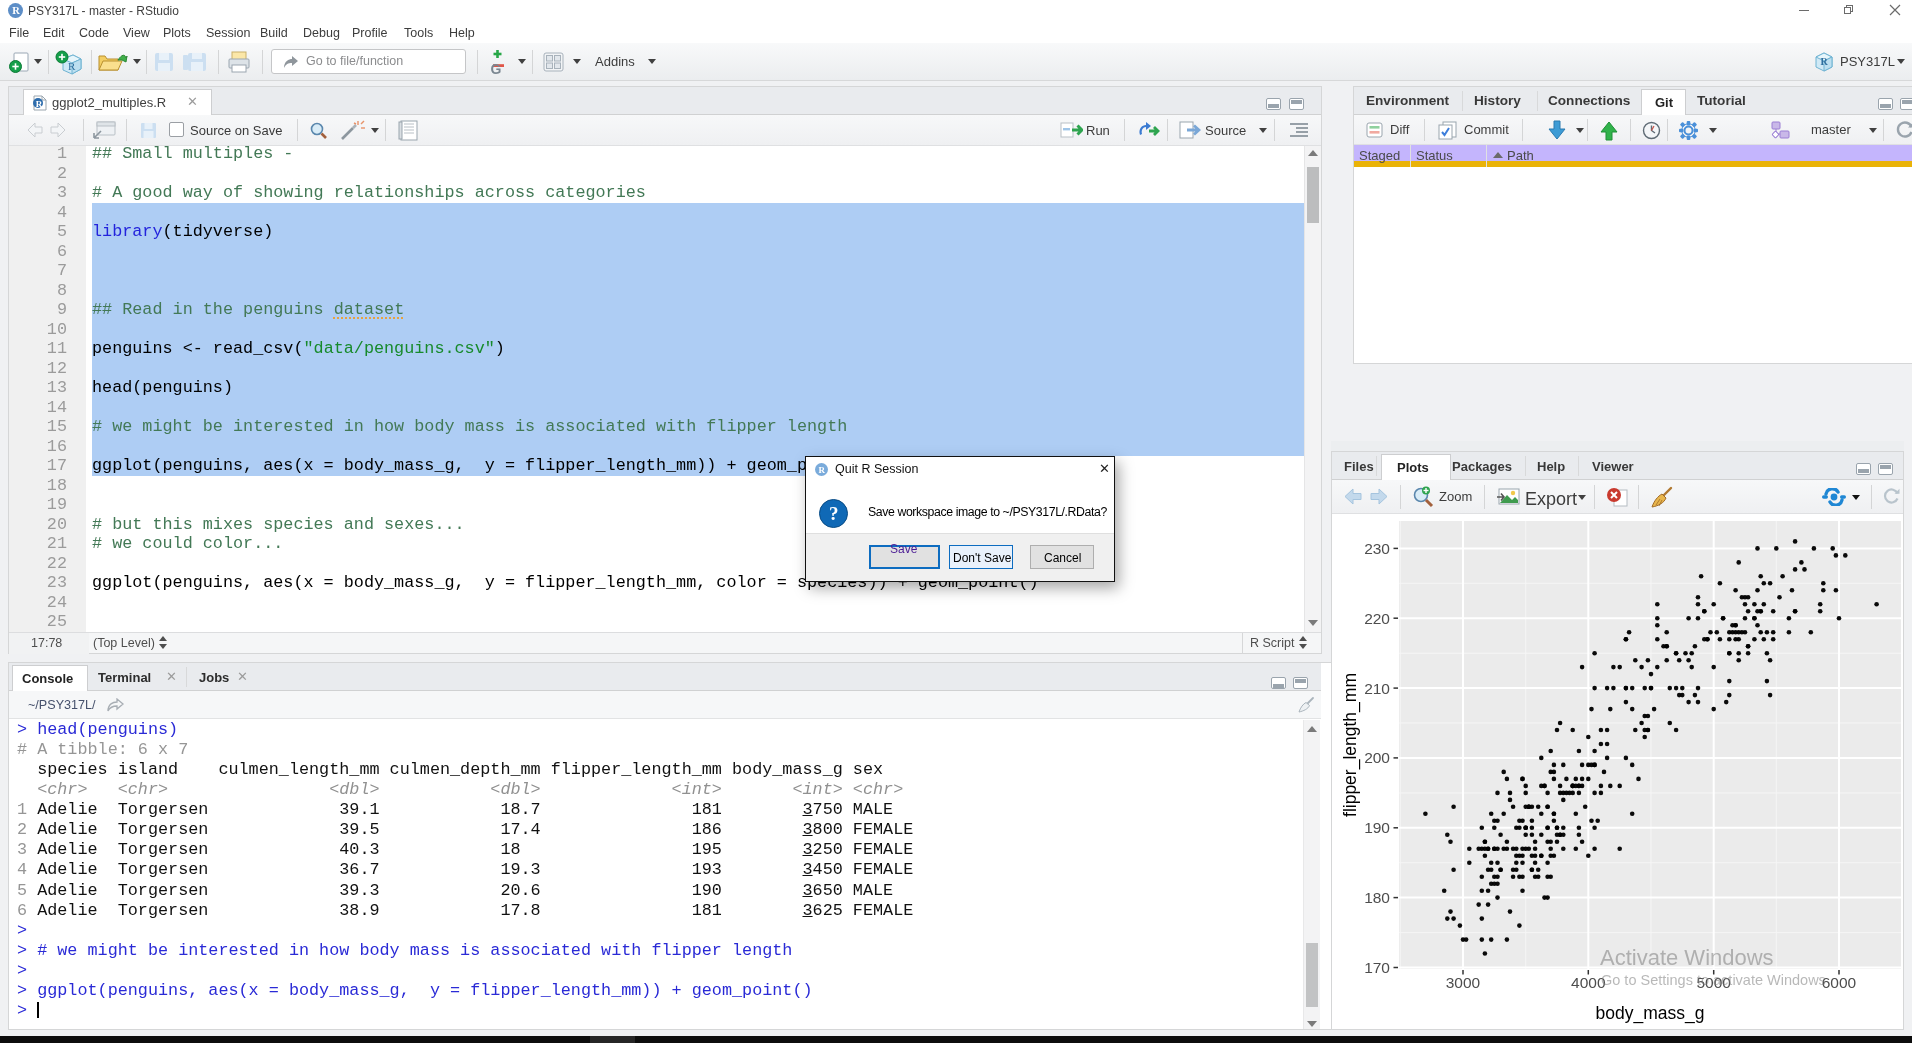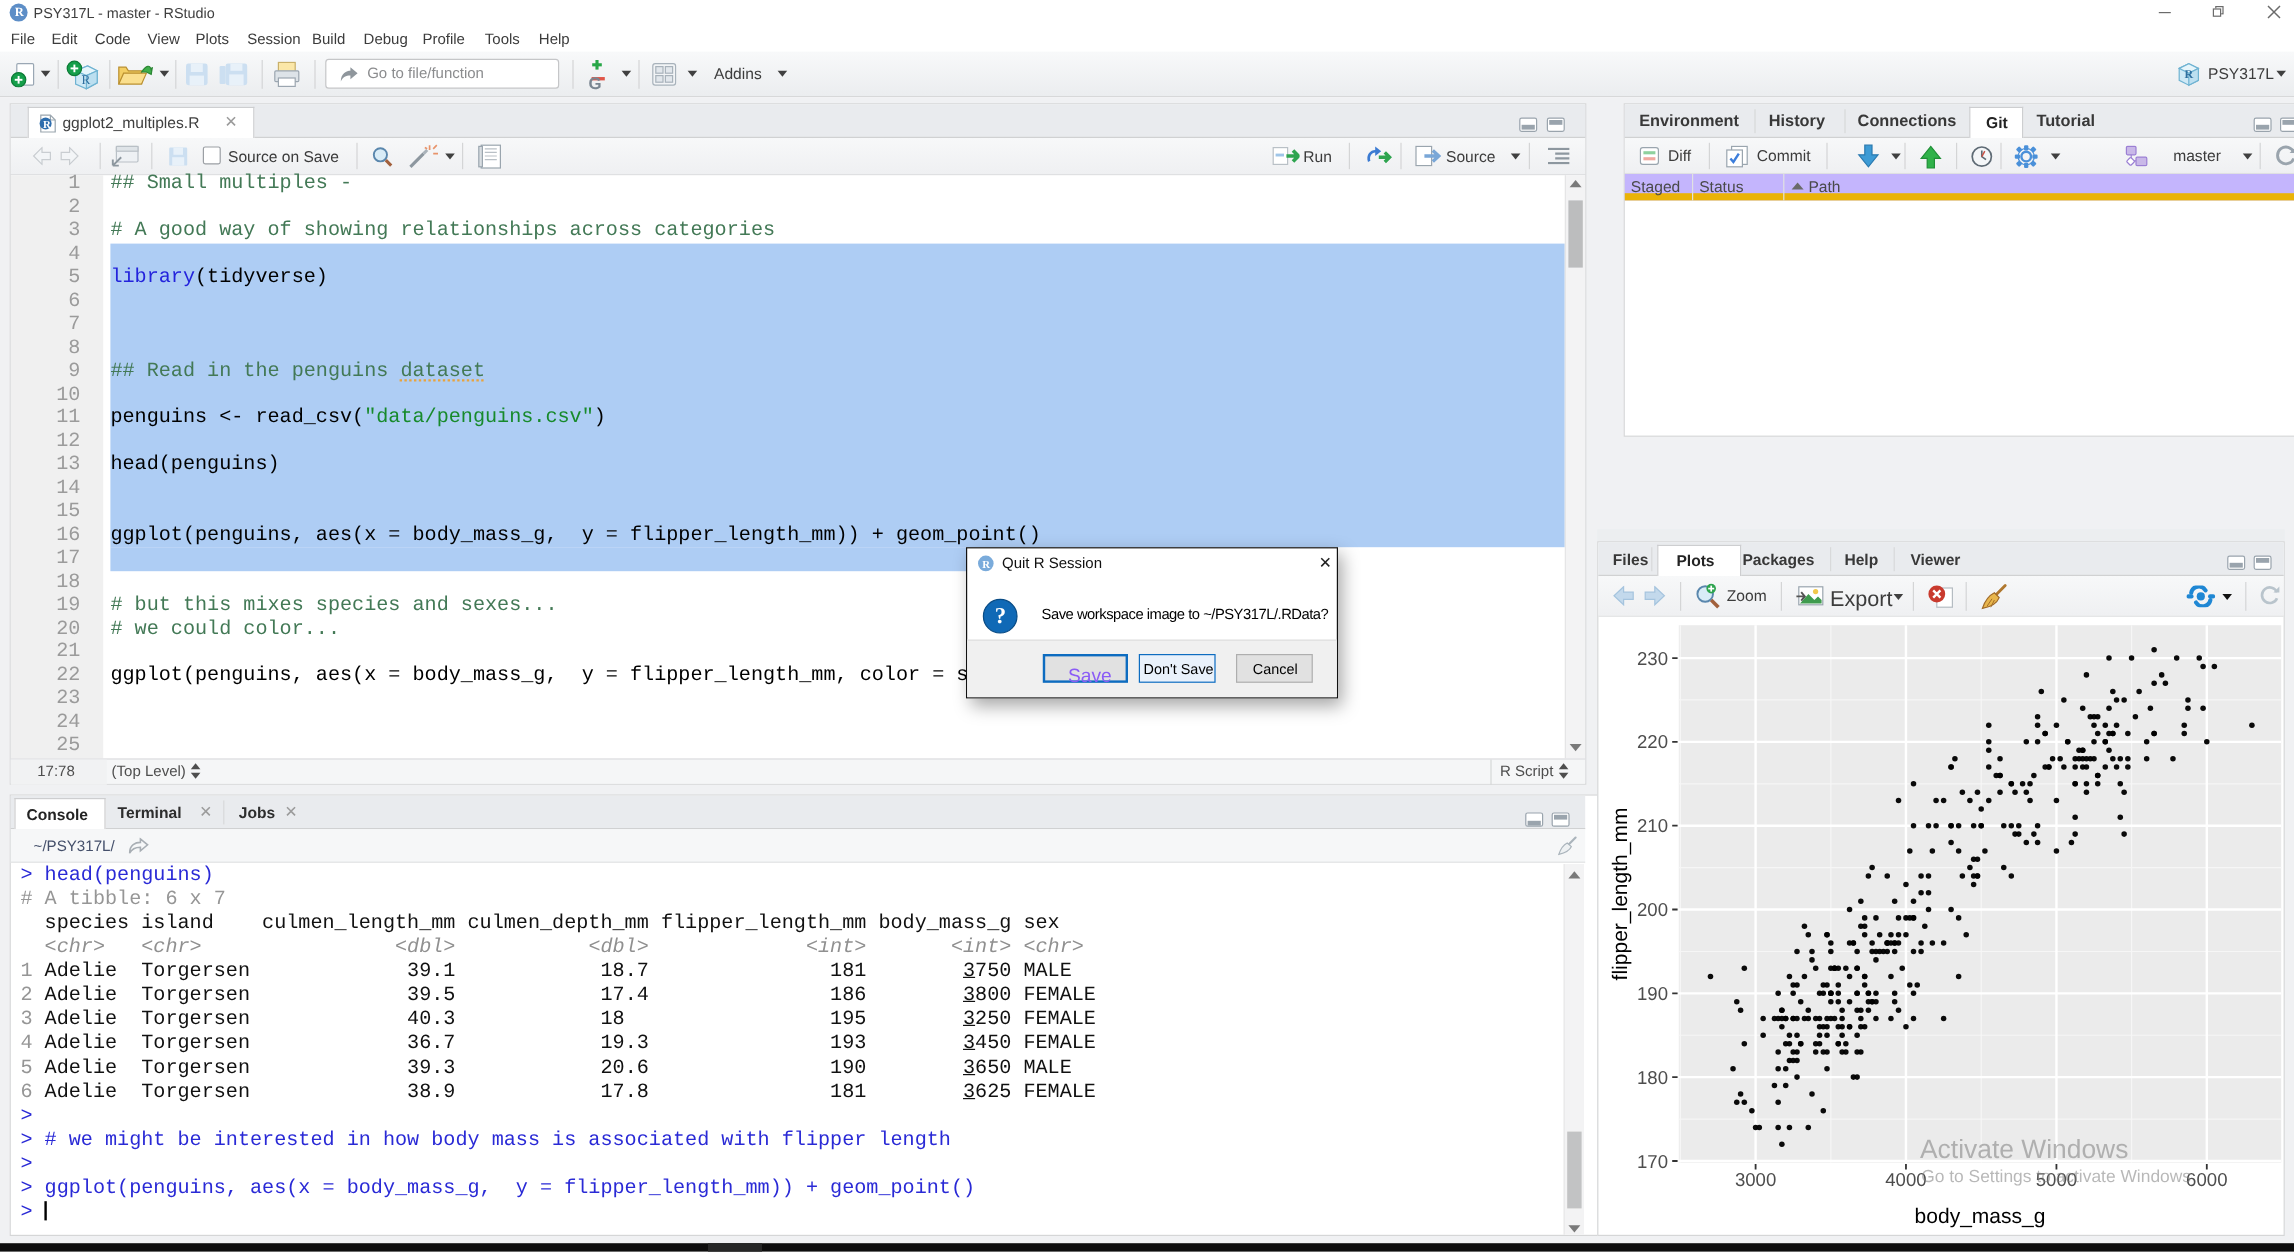--- a/index.html
+++ b/index.html
@@ -264,20 +264,21 @@
 <span class="kw">library</span>(tidyverse)
 
 
 
 <span class="cmt">## Read in the penguins <span style="text-decoration:underline dotted #e8a33d 2px;text-underline-offset:3px">dataset</span></span>
 
 penguins &lt;- read_csv(<span class="str">"data/penguins.csv"</span>)
 
 head(penguins)
 
+<span class="cmt"># we might be interested in how body mass is associated with flipper length</span>
 
 ggplot(penguins, aes(x = body_mass_g,  y = flipper_length_mm)) + geom_point()
 
 
 <span class="cmt"># but this mixes species and sexes...</span>
 <span class="cmt"># we could color...</span>
 
 ggplot(penguins, aes(x = body_mass_g,  y = flipper_length_mm, color = species)) + geom_point()
 
 </div>
@@ -928,18 +929,18 @@
 <div class="abs" style="left:805px;top:456px;width:310px;height:126px;background:#fff;border:1px solid #111;box-shadow:4px 6px 14px rgba(0,0,0,0.35)">
   <div class="abs" style="left:9px;top:6px;width:13px;height:13px;border-radius:50%;background:#7aabdb"></div>
   <div class="abs" style="left:12.6px;top:7.5px;color:#fff;font-size:9px;font-family:'Liberation Serif',serif;font-weight:bold">R</div>
   <div class="abs" style="left:29px;top:5px;font-size:12.5px;color:#111">Quit R Session</div>
   <div class="abs" style="left:293px;top:4px;font-size:13px;color:#222">✕</div>
   <div class="abs" style="left:13px;top:42px;width:29px;height:29px;border-radius:50%;background:#1069b6;border:1px solid #0a4c85"></div>
   <div class="abs" style="left:23px;top:46px;color:#fff;font-size:19px;font-weight:bold;font-family:'Liberation Serif',serif">?</div>
   <div class="abs" style="left:62px;top:48px;font-size:12.3px;letter-spacing:-0.4px;color:#000;white-space:nowrap">Save workspace image to ~/PSY317L/.RData?</div>
   <div class="abs" style="left:0;top:76px;width:308px;height:48px;background:#f0f0f0;border-top:1px solid #dfdfdf"></div>
   <div class="abs" style="left:63px;top:88px;width:71px;height:24px;background:#e1e1e1;border:2px solid #0d6cc0"></div>
-  <div class="abs" style="left:84px;top:98px;font-size:16px;color:#8b5cf6">Save</div>
+  <div class="abs" style="left:84px;top:85px;font-size:12px;color:#4c1d95">Save</div>
   <div class="abs" style="left:143px;top:88px;width:64px;height:24px;background:#e9f1fb;border:1px solid #0d6cc0"></div>
   <div class="abs" style="left:147px;top:94px;font-size:12px;color:#000">Don't Save</div>
   <div class="abs" style="left:224px;top:88px;width:64px;height:24px;background:#e1e1e1;border:1px solid #aeaeae"></div>
   <div class="abs" style="left:238px;top:94px;font-size:12px;color:#000">Cancel</div>
 </div>
 
 </body></html>

